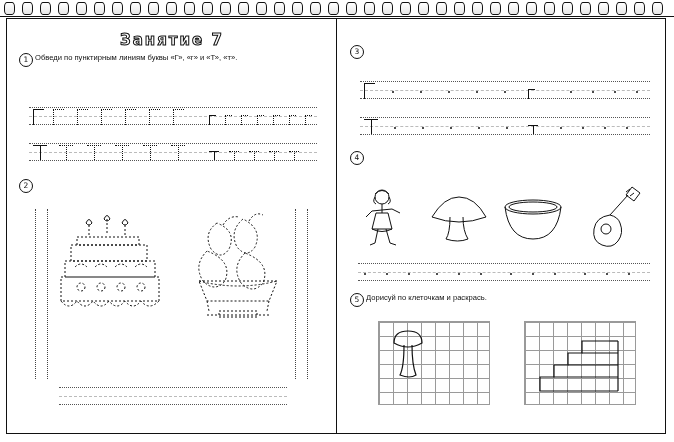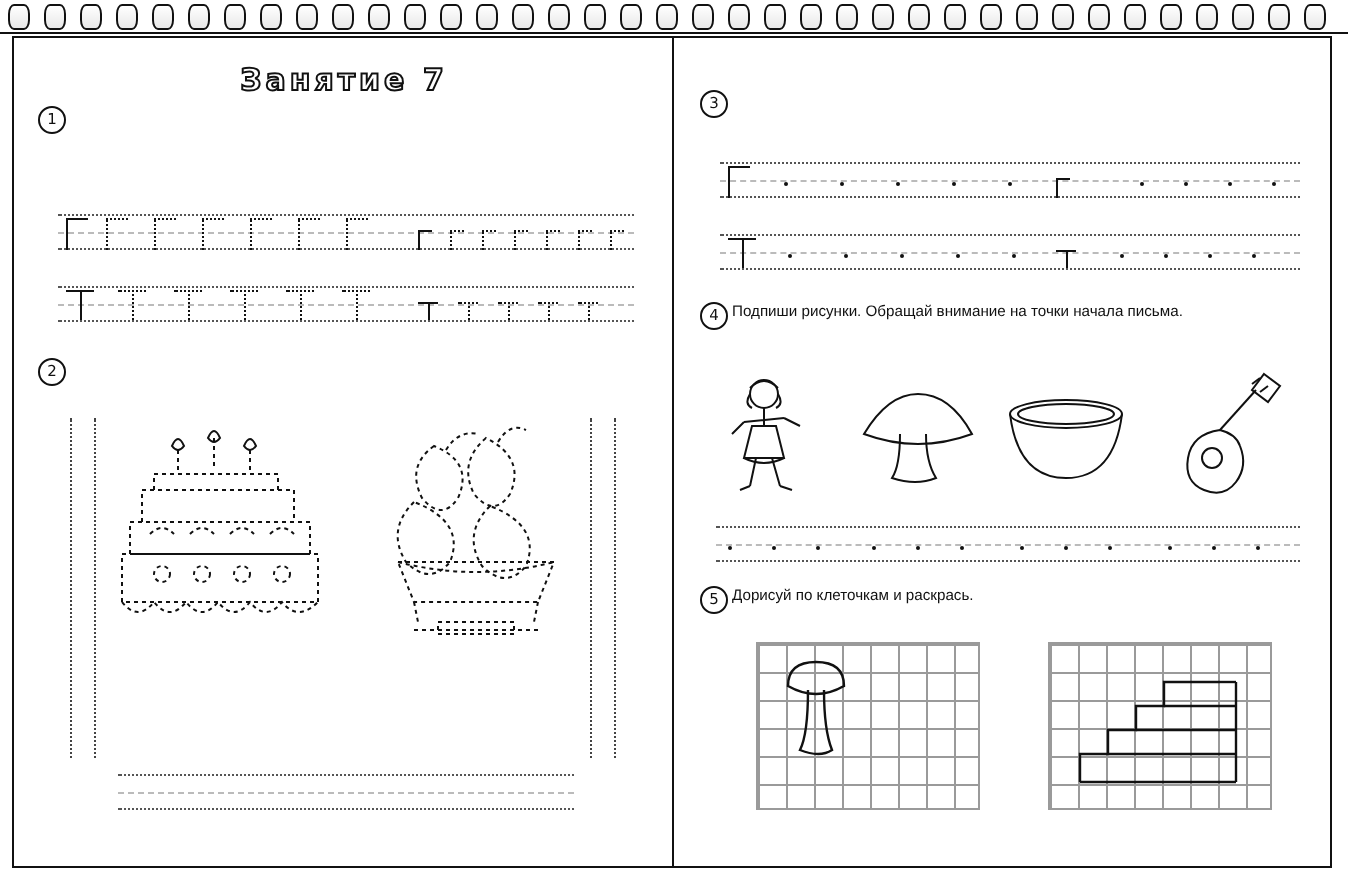--- a/index.html
+++ b/index.html
@@ -177,20 +177,21 @@
   <div class="sheet">
 
     <div class="col left">
 
       <div class="title">
         <span class="hollow">Занятие</span>
         <span class="hollow">7</span>
       </div>
 
       <div class="num" style="top:34px;left:12px;">1</div>
+      <div class="ttext" style="top:34px;left:28px;width:280px;">Обведи по пунктирным линиям буквы «Г», «г» и «Т», «т».</div>
 
       <div class="ruler" style="top:88px;left:22px;width:288px;">
         <div class="mid"></div>
       </div>
 
       <div class="glyph gG" style="top:90px;left:26px;width:10px;height:15px;"></div>
 
       <div class="glyph gGd" style="top:90px;left:46px;width:10px;height:15px;"></div>
       <div class="glyph gGd" style="top:90px;left:70px;width:10px;height:15px;"></div>
       <div class="glyph gGd" style="top:90px;left:94px;width:10px;height:15px;"></div>
@@ -319,21 +320,20 @@
           <span style="left:56px"></span>
         <span style="left:84px"></span>
           <span style="left:112px"></span>
         <span style="left:166px"></span>
           <span style="left:188px"></span>
           <span style="left:210px"></span>
         <span style="left:232px"></span>
       </div>
 
       <div class="num" style="top:132px;left:12px;">4</div>
-      <div class="ttext" style="top:132px;left:28px;width:282px;">Подпиши рисунки. Обращай внимание на точки начала письма.</div>
 
       <div class="picbox" style="top:168px;left:24px;width:46px;height:62px;">
         <svg width="46" height="62" viewBox="0 0 46 62">
           <g fill="none" stroke="#111" stroke-width="1">
             <circle cx="20" cy="10" r="7"></circle>
             <path d="M13 7 q7 -7 14 0 M13 10 q-3 5 1 7 M27 10 q3 5 -1 7"></path>
             <path d="M20 17 L20 26 M10 24 L30 22"></path>
             <path d="M14 26 L26 26 L30 42 L10 42 Z"></path>
             <path d="M10 42 q10 5 20 0"></path>
             <path d="M16 42 L13 56 M24 42 L28 56"></path>

